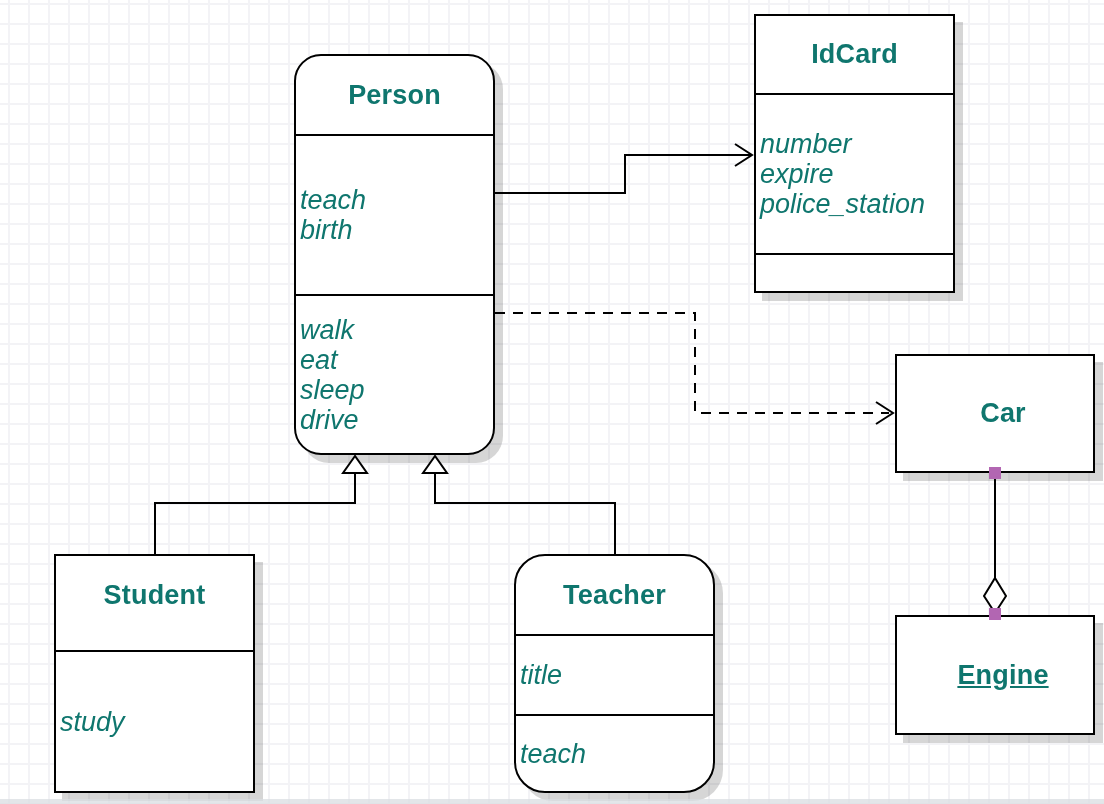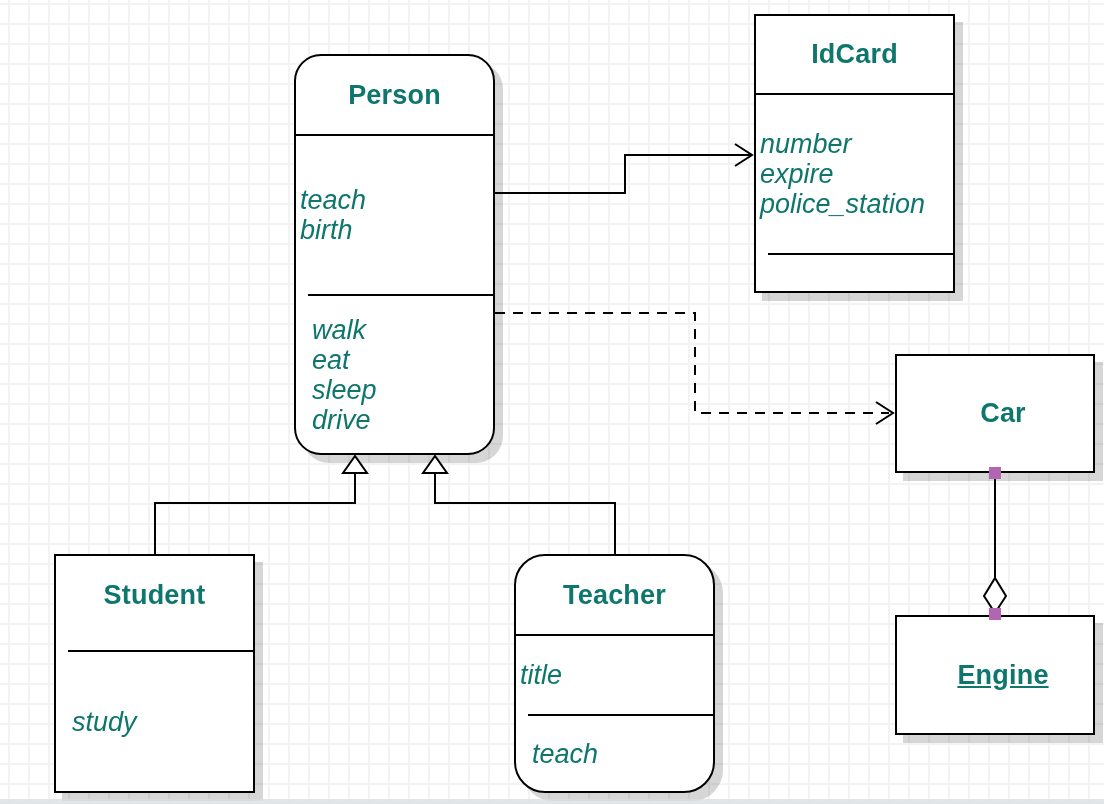--- a/index.html
+++ b/index.html
@@ -31,21 +31,21 @@
   .uml-title{
     flex:0 0 auto;display:flex;align-items:center;justify-content:center;
     font-weight:bold;letter-spacing:.2px;
   }
   .uml-class.single .uml-title{flex:1 1 auto;margin-left:16px;}
   .uml-section{
     box-sizing:border-box;border-top:2px solid #000;
     display:flex;flex-direction:column;justify-content:center;
     padding-left:4px;line-height:30px;flex:0 0 auto;font-style:italic;
   }
-  .uml-section.fill{flex:1 1 auto;margin-left:12px;}
+  .uml-section.fill{flex:1 1 auto;}
   .member{white-space:nowrap;}
   svg.connectors{
     position:absolute;left:0;top:0;z-index:5;pointer-events:none;
   }
   .edge{fill:none;stroke:#000;stroke-width:2;}
   .edge.dashed{stroke-dasharray:10 8;}
   .hollow{fill:#fff;stroke:#000;stroke-width:2;}
   .handle{fill:var(--handle,#b266b2);}
 </style>
 </head>

